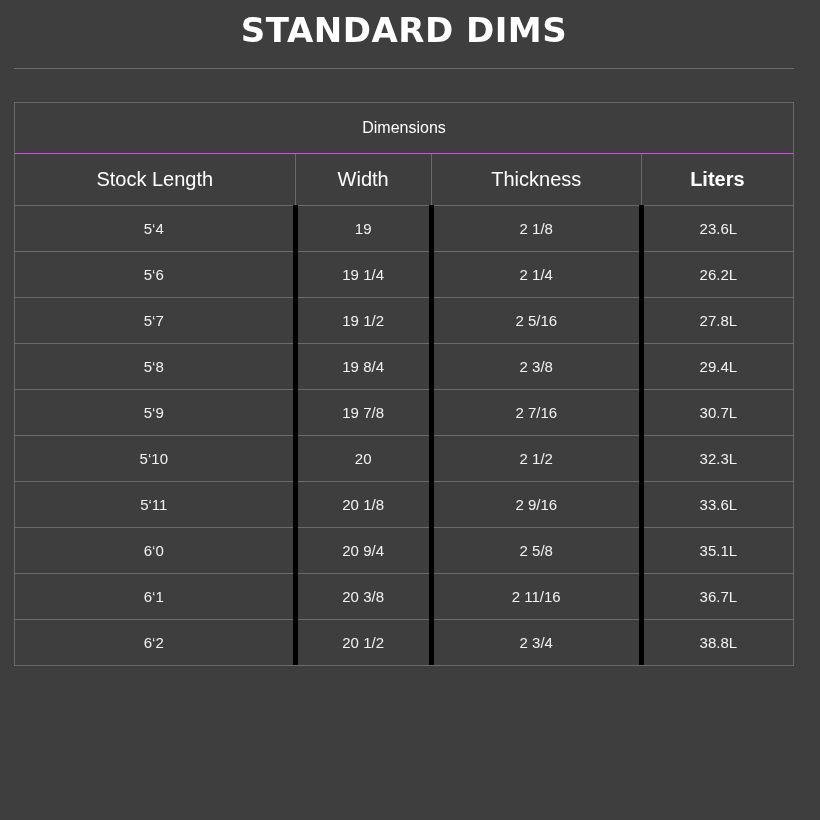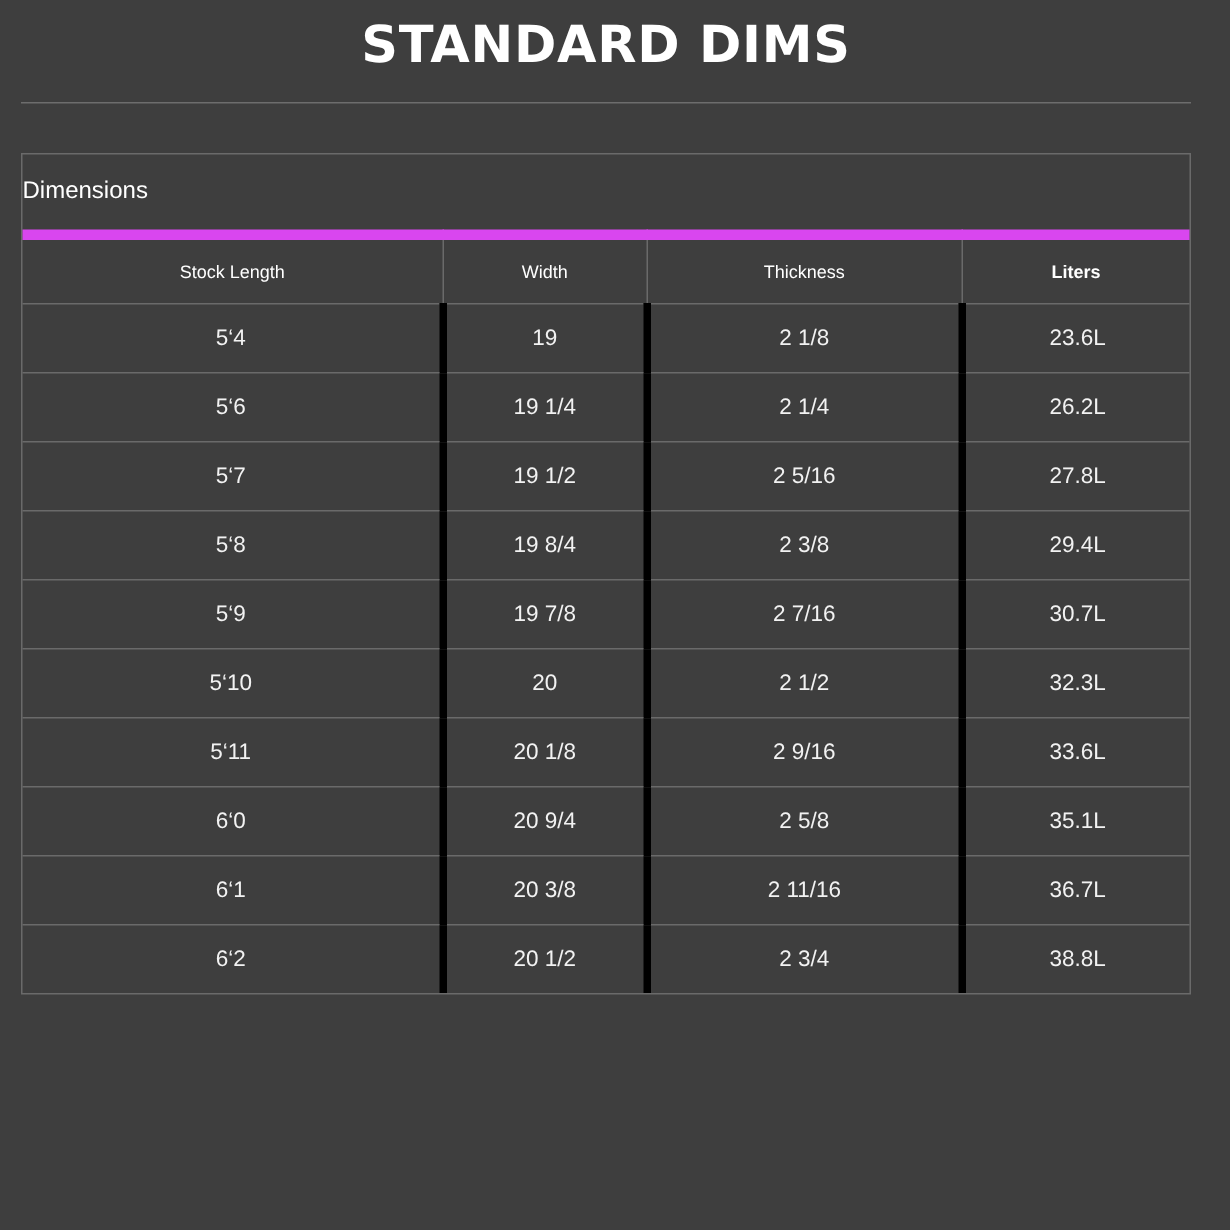--- a/index.html
+++ b/index.html
@@ -40,29 +40,29 @@
     margin: 33px 14px 0 14px;
     border: 1px solid #6a6a6a;
     box-sizing: border-box;
   }
   table.dims {
     width: 100%;
     border-collapse: collapse;
     table-layout: fixed;
   }
   .caption-row td {
-    text-align: left;
+    text-align: center;
     font-size: 16px;
     color: #ffffff;
     padding: 16px 0 16px 0;
-    border-bottom: 7px solid #d946ef;
+    border-bottom: 1px solid #d946ef;
   }
   table.dims th {
     font-weight: normal;
-    font-size: 12px;
+    font-size: 20px;
     color: #ffffff;
     text-align: center;
     padding: 14px 0 14px 0;
     border-bottom: 1px solid #6a6a6a;
     border-right: 1px solid #6a6a6a;
   }
   table.dims th:last-child {
     border-right: none;
     font-weight: bold;
   }

